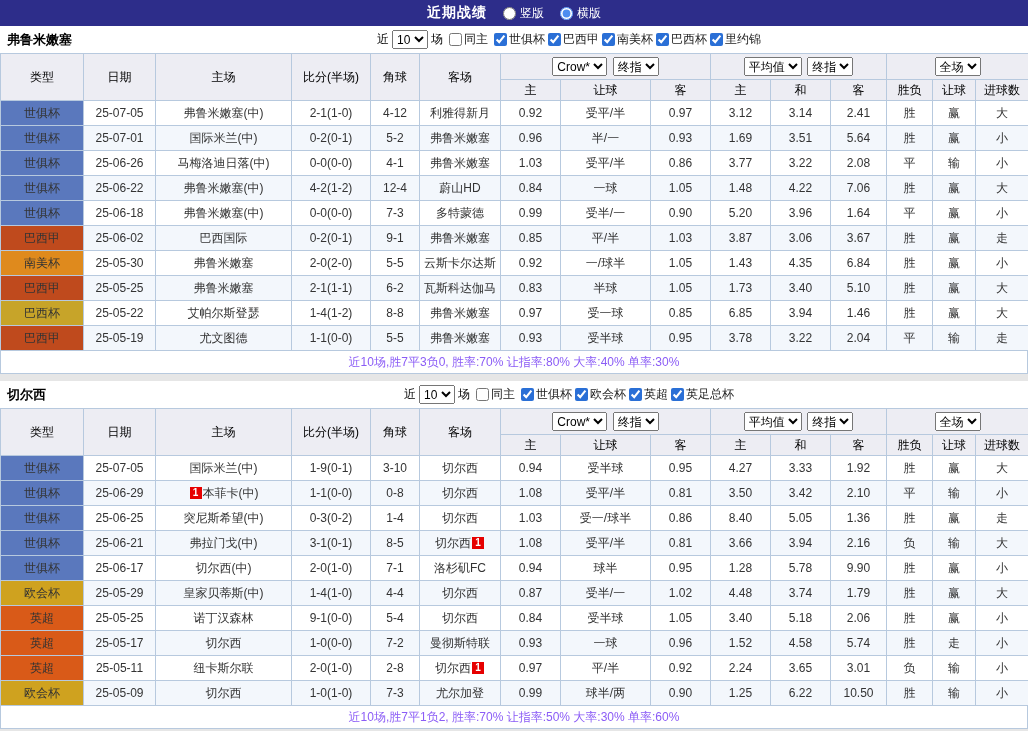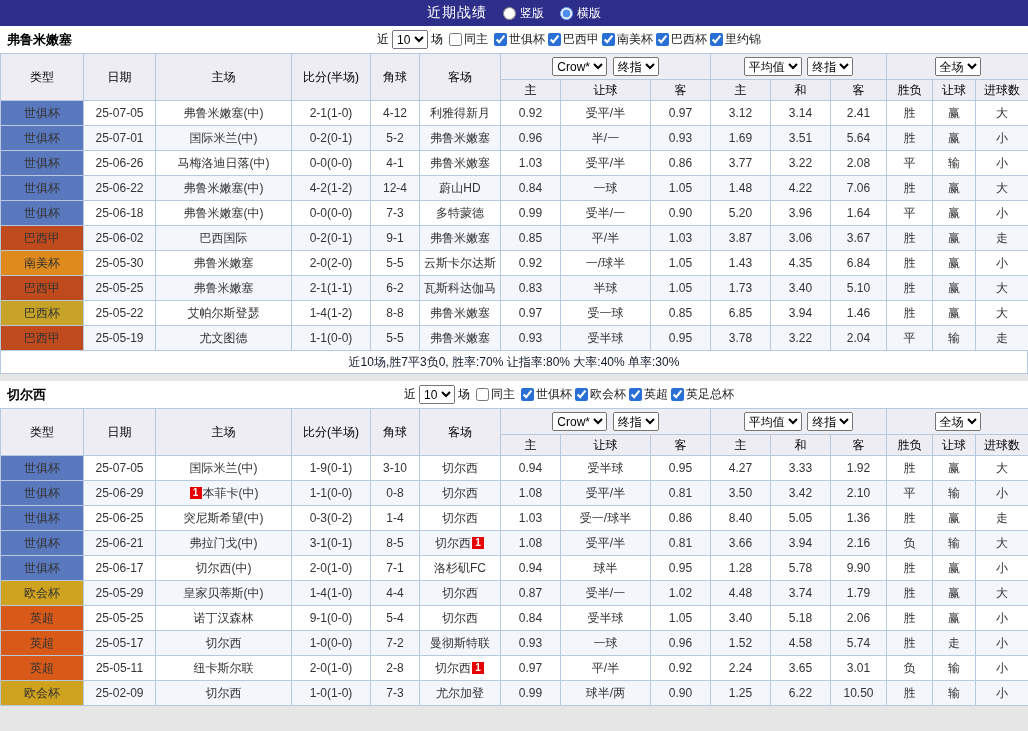--- a/index.html
+++ b/index.html
@@ -1,20 +1,20 @@
 <!DOCTYPE html>
 <html><head>
 <meta charset="utf-8">
 <style>
   *{box-sizing:border-box;margin:0;padding:0}
   html,body{width:1028px}
   body{font-family:"Liberation Sans","DejaVu Sans",sans-serif;font-size:12px;background:#e6e6e6;color:#222}
   
   .topbar{height:26px;background:#2d2d8a;display:flex;align-items:center;justify-content:center;gap:16px;color:#fff}
-  .topbar .title{font-weight:normal;font-size:14px;letter-spacing:1px}
+  .topbar .title{font-weight:bold;font-size:14px;letter-spacing:1px}
   .radio{display:inline-flex;align-items:center;gap:4px;font-size:12px;cursor:pointer}
   .radio input{width:13px;height:13px;accent-color:#4d8df0;margin:0}
   
   .team-block{background:#fff}
   .team-block + .team-block{margin-top:7px}
   .sec-head{height:27px;position:relative;display:flex;align-items:center;justify-content:center;background:#fff}
   .team-name{position:absolute;left:7px;font-weight:bold;font-size:13px;color:#000}
   .filters{display:flex;align-items:center;gap:3px;transform:translateX(55px)}
   .filters .flabel{color:#000}
   .filters select{height:19px;font-size:12px;font-family:inherit}
@@ -28,21 +28,21 @@
   .grid thead tr.h2 th{height:21px}
   .grid thead select{height:19px;font-size:12px;font-family:inherit;margin:0 1px}
   .grid tbody td{height:25px;color:#333}
   .grid tbody tr:nth-child(even) td{background:#f3f7fc}
   td.lg{color:#fff;font-size:12px}
   .c-red{color:#e60000}
   .c-green{color:#008000}
   .c-blue{color:#0000cc}
   td.score{color:#e60000}
   .badge{display:inline-block;width:12px;height:12px;line-height:12px;background:#e60000;color:#fff;font-size:10px;font-weight:bold;text-align:center;vertical-align:1px;margin:0 1px}
-  .summary{height:23px;line-height:23px;text-align:center;color:#0f172a;background:#fff;border:1px solid #b7c9de;border-top:none}
+  .summary{height:23px;line-height:23px;text-align:center;color:#8b5cf6;background:#fff;border:1px solid #b7c9de;border-top:none}
 </style>
 </head>
 <body>
 
 <div class="topbar">
   <span class="title">近期战绩</span>
   <label class="radio">
     <input type="radio" name="layout" style="">
     <span>竖版</span>
   </label>
@@ -532,30 +532,31 @@
           <td>0.92</td>
           <td>2.24</td>
           <td>3.65</td>
           <td>3.01</td>
           <td class="c-blue">负</td>
           <td class="c-green">输</td>
           <td class="c-green">小</td>
         </tr>
         <tr>
           <td class="lg" style="background: rgb(207, 162, 31);">欧会杯</td>
-          <td>25-02-09</td>
+          <td>25-05-09</td>
           <td class="c-green"><span>切尔西</span></td>
           <td class="score">1-0(1-0)</td>
           <td>7-3</td>
           <td><span>尤尔加登</span></td>
           <td>0.99</td>
           <td>球半/两</td>
           <td>0.90</td>
           <td>1.25</td>
           <td>6.22</td>
           <td>10.50</td>
           <td class="c-red">胜</td>
           <td class="c-green">输</td>
           <td class="c-green">小</td>
         </tr>
       </tbody>
   </table>
+  <div class="summary">近10场,胜7平1负2, 胜率:70% 让指率:50% 大率:30% 单率:60%</div>
 </section>
 
 </body></html>

